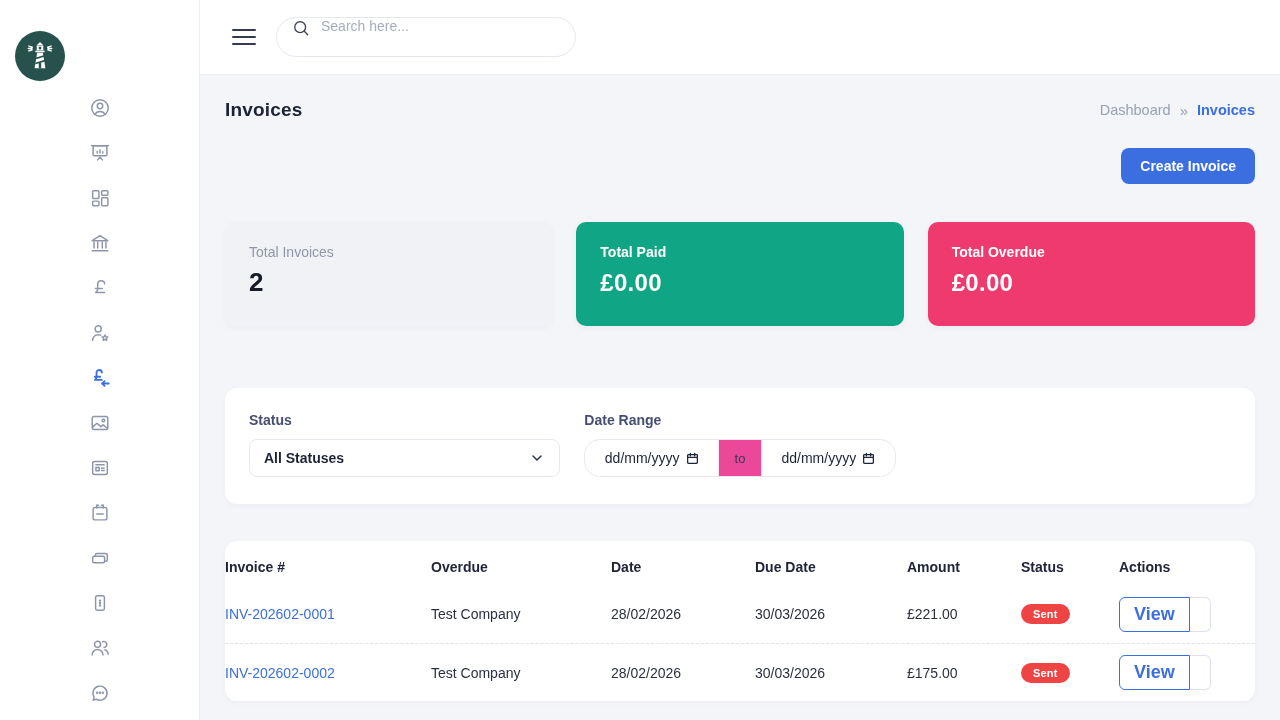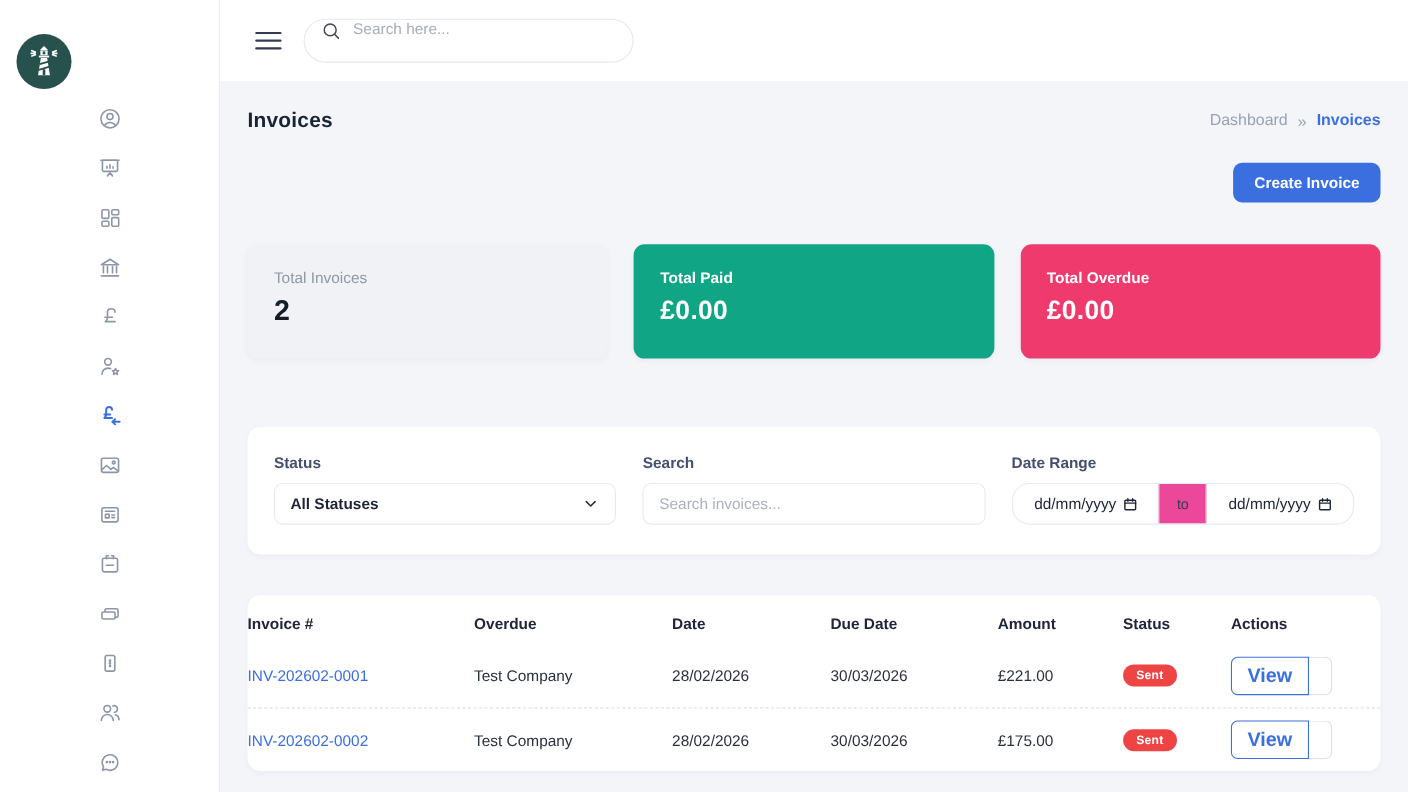--- a/index.html
+++ b/index.html
@@ -244,24 +244,20 @@
 
   <div class="filter-card">
     <div>
       <div class="f-label">Status</div>
       <div class="f-select">
         <span class="sel-val">All Statuses</span>
         <svg class="stroke" width="16" height="16" viewBox="0 0 24 24" style="color:#2b3245;stroke-width:2.2">
             <path d="M6 9l6 6 6-6"></path>
           </svg>
       </div>
-    </div>
-    <div>
-      <div class="f-label">Search</div>
-      <input class="f-input" type="text" placeholder="Search invoices..." style="">
     </div>
     <div>
       <div class="f-label">Date Range</div>
       <div class="date-group">
         <div class="date-field">
           <span>dd/mm/yyyy</span>
           <svg class="stroke" width="13" height="13" viewBox="0 0 24 24" style="color:#20263a;stroke-width:2.4">
               <rect x="3" y="5" width="18" height="16" rx="1.5"></rect>
               <path d="M8 2.5V7M16 2.5V7M3 10h18"></path>
             </svg>

